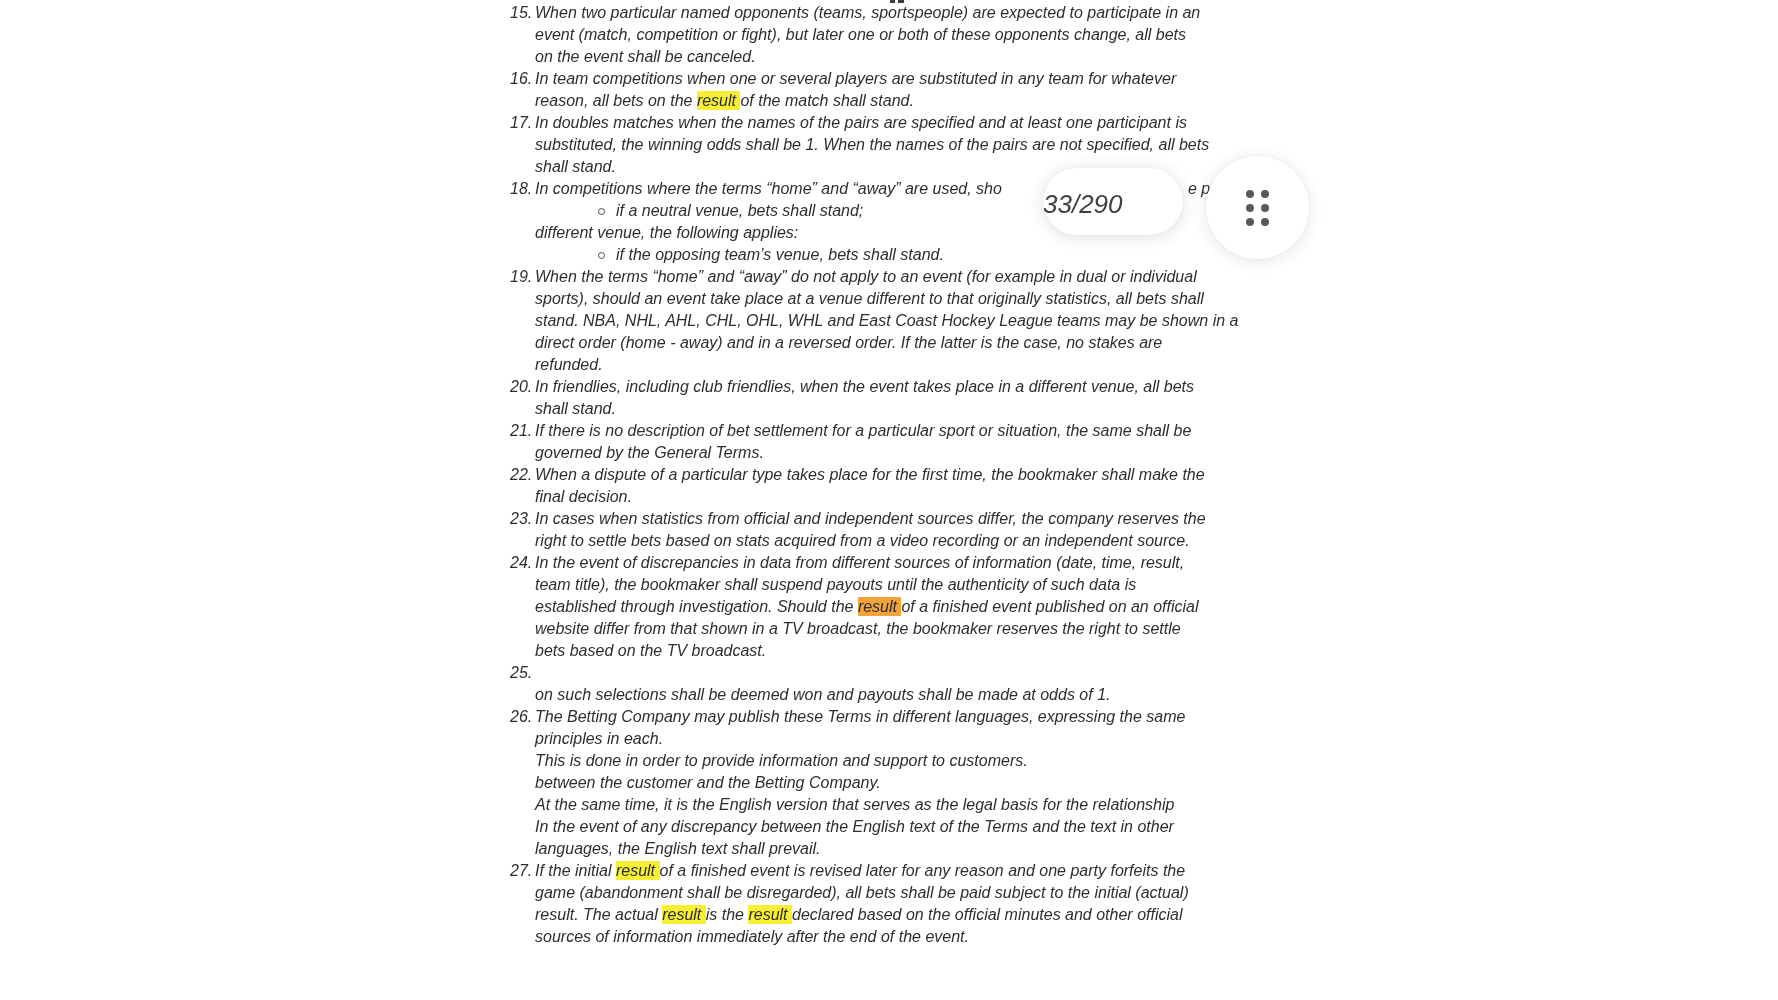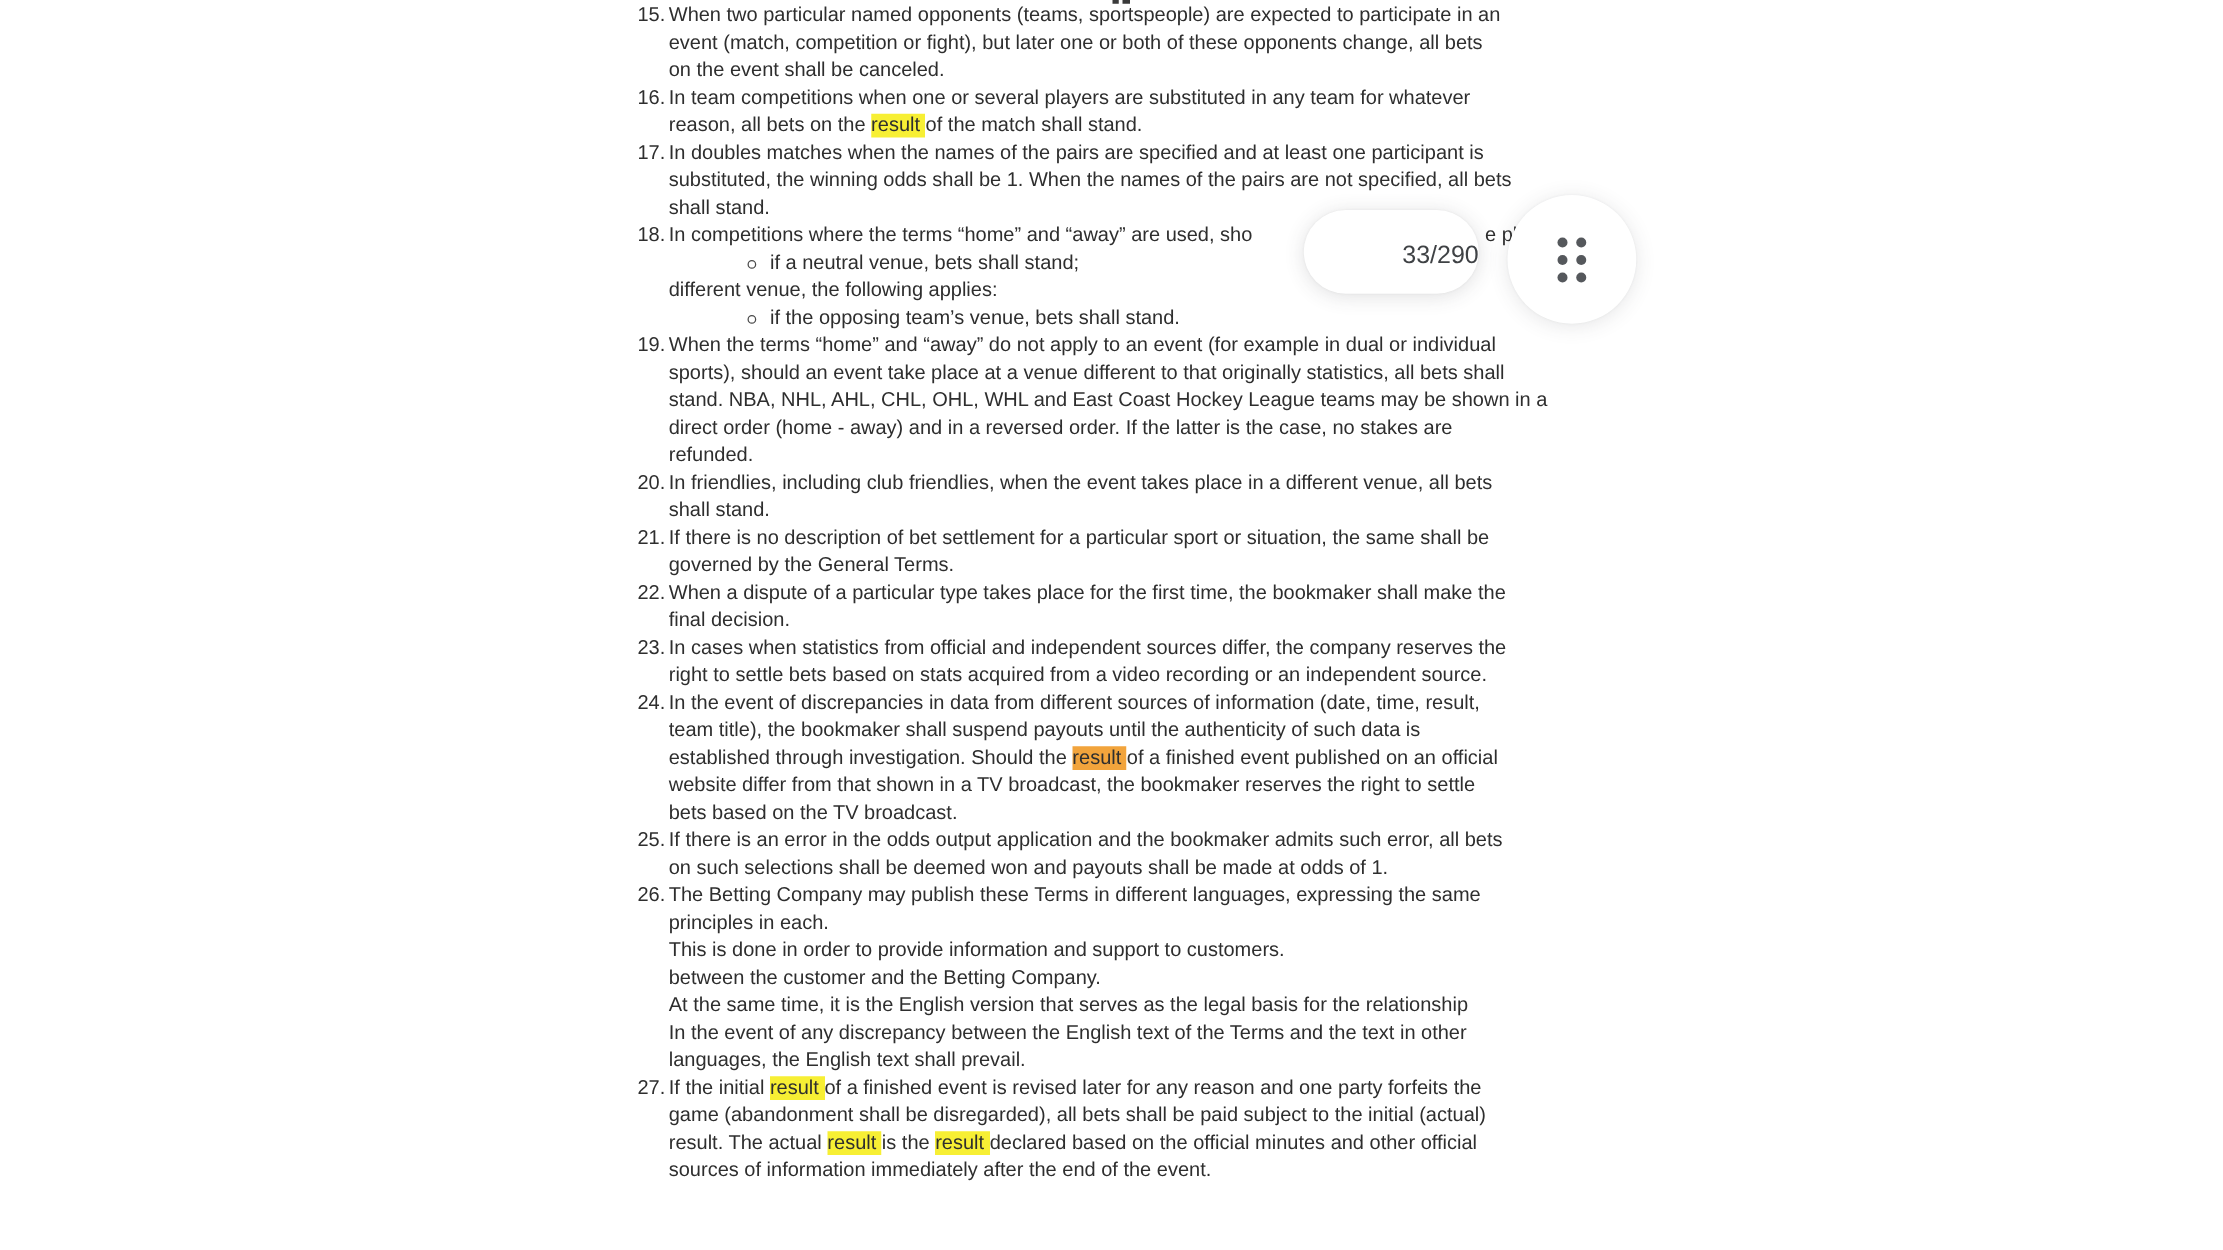--- a/index.html
+++ b/index.html
@@ -2,21 +2,21 @@
 <html><head>
 <meta charset="utf-8">
 <style>
   html,body{margin:0;padding:0;}
   body{
     width:1778px;height:1000px;
     background:#ffffff;
     font-family:"Liberation Sans", sans-serif;
     overflow:hidden;
   }
-  .screen{position:relative;width:1778px;height:1000px;background:#fff;}
+  .screen{position:relative;width:1778px;height:1000px;background:#fff;font-style:italic;}
 
   
   .doc{
     position:absolute;left:510px;top:2px;
     font-size:16px;color:#2e2e2e;
   }
   .line{
     position:relative;height:22px;line-height:22px;
     padding-left:25px;white-space:nowrap;
   }
@@ -33,22 +33,22 @@
   
   .frag{position:absolute;top:0;height:3px;background:#3a3a3a;}
   .frag.a{left:890px;width:5px;}
   .frag.b{left:898px;width:6px;}
 
   
   .page-pill{
     position:absolute;left:1043px;top:168px;width:140px;height:67px;
     background:#ffffff;border-radius:34px;
     box-shadow:0 2px 16px rgba(60,64,67,.16), 0 0 2px rgba(60,64,67,.08);
-    display:flex;align-items:center;justify-content:flex-end;
-    font-size:20px;color:#3f4245;padding-top:5px;box-sizing:border-box;
+    display:flex;align-items:center;justify-content:flex-start;
+    font-size:26px;color:#3f4245;padding-top:5px;box-sizing:border-box;
     cursor:pointer;
   }
 
   
   .menu-fab{
     position:absolute;left:1206px;top:156px;width:103px;height:103px;
     background:#ffffff;border-radius:50%;
     box-shadow:0 2px 16px rgba(60,64,67,.13), 0 0 2px rgba(60,64,67,.07);
     display:flex;align-items:center;justify-content:center;
     cursor:pointer;
@@ -91,21 +91,21 @@
       <div class="line"><span>governed by the General Terms.</span></div>
       <div class="line"><span class="marker">22.</span><span>When a dispute of a particular type takes place for the first time, the bookmaker shall make the</span></div>
       <div class="line"><span>final decision.</span></div>
       <div class="line"><span class="marker">23.</span><span>In cases when statistics from official and independent sources differ, the company reserves the</span></div>
       <div class="line"><span>right to settle bets based on stats acquired from a video recording or an independent source.</span></div>
       <div class="line"><span class="marker">24.</span><span>In the event of discrepancies in data from different sources of information (date, time, result,</span></div>
       <div class="line"><span>team title), the bookmaker shall suspend payouts until the authenticity of such data is</span></div>
       <div class="line"><span>established through investigation. Should the </span><span class="hl-o">result </span><span>of a finished event published on an official</span></div>
       <div class="line"><span>website differ from that shown in a TV broadcast, the bookmaker reserves the right to settle</span></div>
       <div class="line"><span>bets based on the TV broadcast.</span></div>
-      <div class="line"><span class="marker">25.</span><span>If there is an error in the odds output application and the bookmaker admits such error, all bets</span></div>
+      <div class="line"><span class="marker">25.</span></div>
       <div class="line"><span>on such selections shall be deemed won and payouts shall be made at odds of 1.</span></div>
       <div class="line"><span class="marker">26.</span><span>The Betting Company may publish these Terms in different languages, expressing the same</span></div>
       <div class="line"><span>principles in each.</span></div>
       <div class="line"><span>This is done in order to provide information and support to customers.</span></div>
       <div class="line"><span>between the customer and the Betting Company.</span></div>
       <div class="line"><span>At the same time, it is the English version that serves as the legal basis for the relationship</span></div>
       <div class="line"><span>In the event of any discrepancy between the English text of the Terms and the text in other</span></div>
       <div class="line"><span>languages, the English text shall prevail.</span></div>
       <div class="line"><span class="marker">27.</span><span>If the initial </span><span class="hl-y">result </span><span>of a finished event is revised later for any reason and one party forfeits the</span></div>
       <div class="line"><span>game (abandonment shall be disregarded), all bets shall be paid subject to the initial (actual)</span></div>

